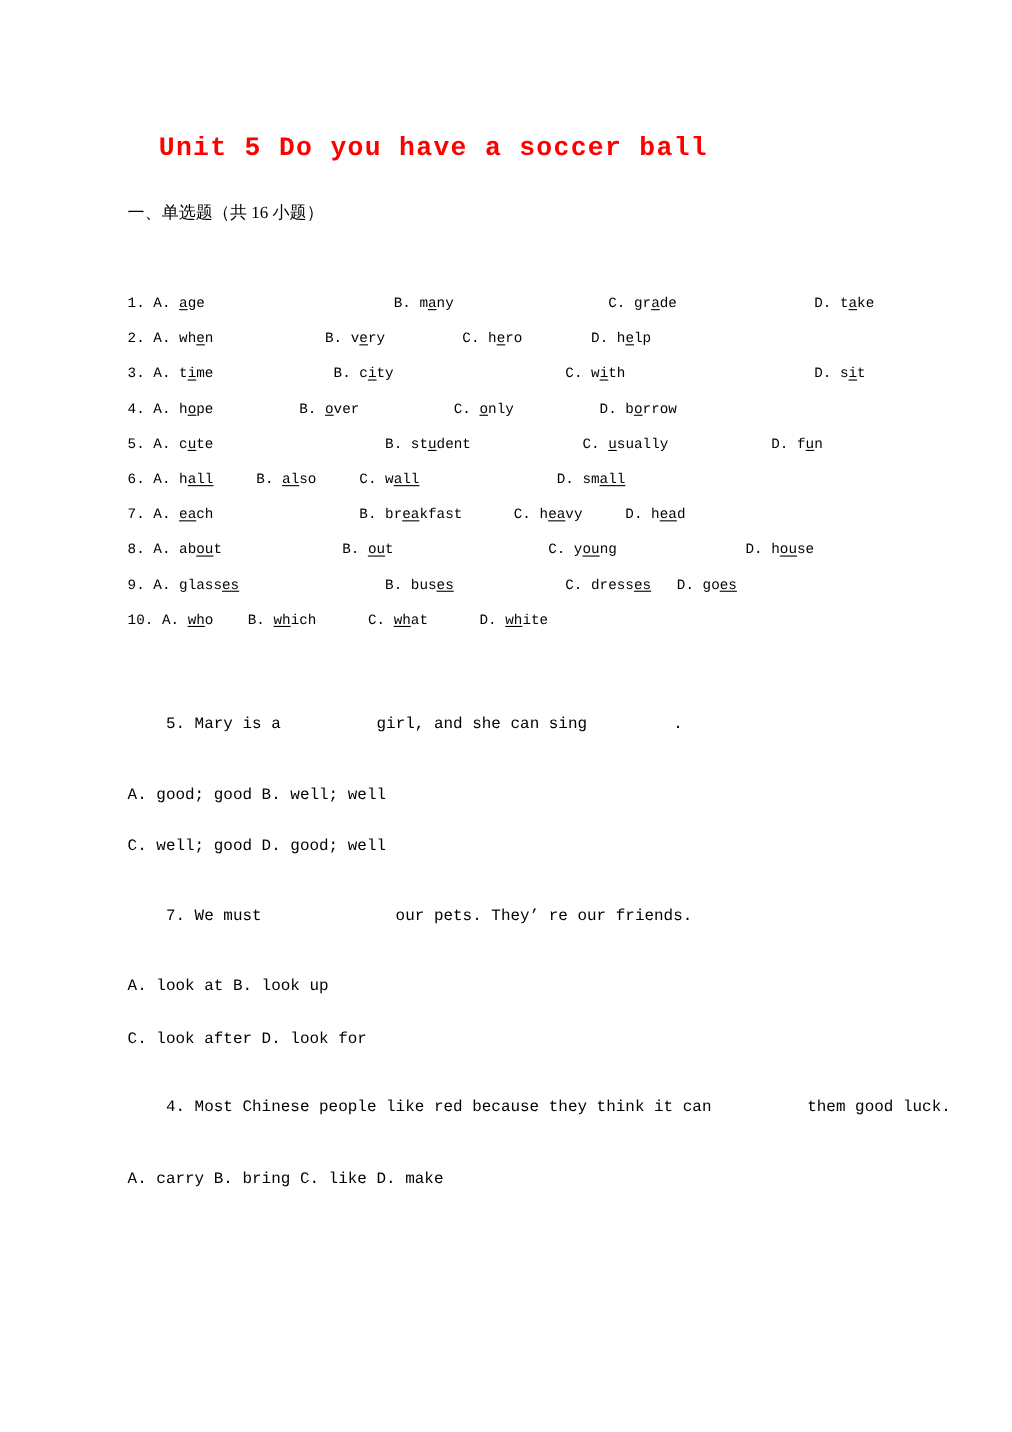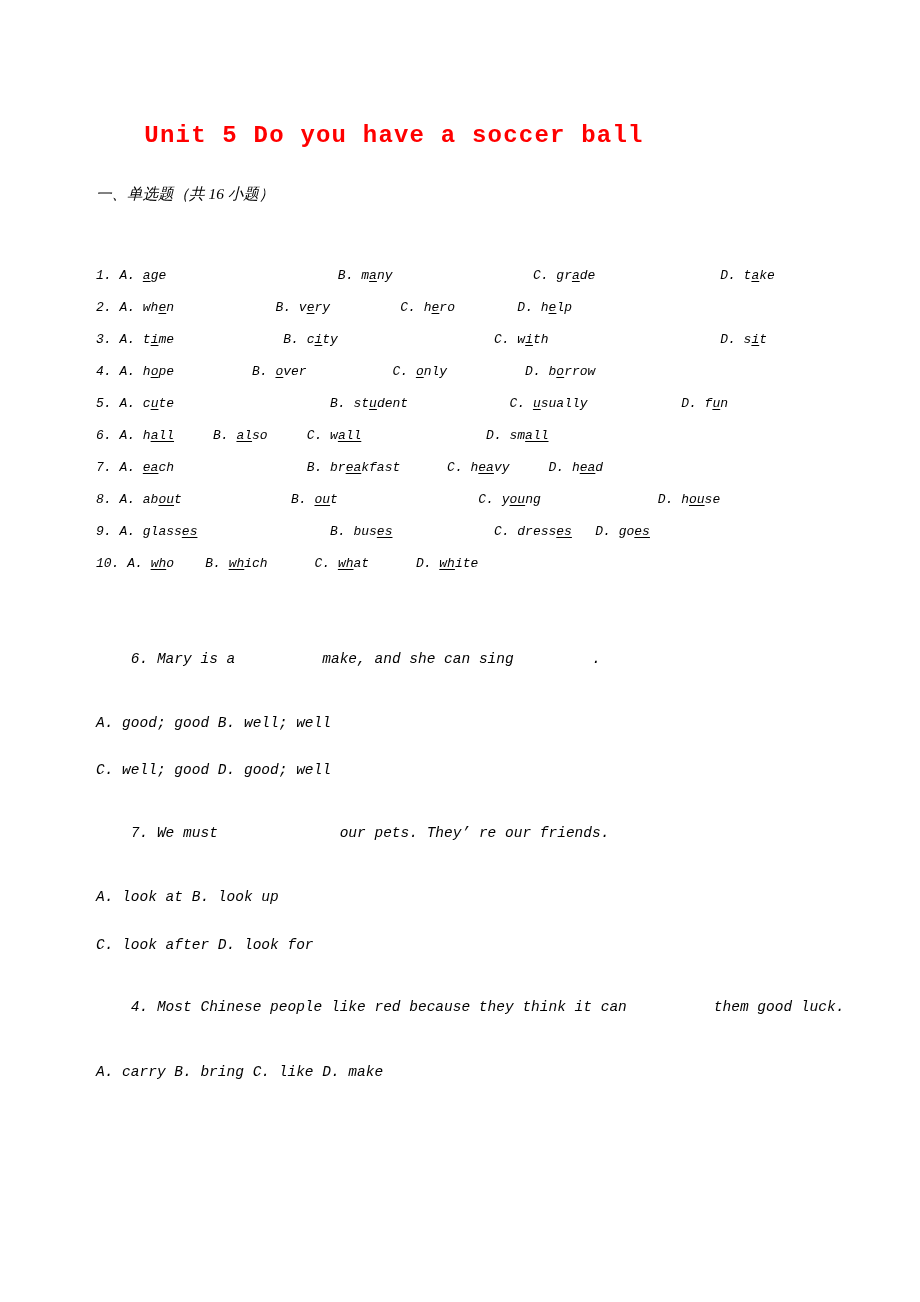--- a/index.html
+++ b/index.html
@@ -33,26 +33,25 @@
     font-weight: bold;
     color: #ff0000;
     letter-spacing: 1.2px;
     font-family: "Liberation Mono", "DejaVu Sans Mono", monospace;
     white-space: pre;
   }
 
   
   .line {
     position: absolute;
-    left: 96px;
+    left: 116px;
     white-space: pre;
     font-size: 14.5px;
     line-height: 1.0;
     font-family: "Liberation Mono", "DejaVu Sans Mono", monospace;
-    font-style: italic;
   }
 
   .cn {
     font-family: "Liberation Serif", "DejaVu Serif", serif;
     font-size: 15.5px;
     white-space: pre;
   }
 
   .section-head {
     top: 186px;
@@ -98,21 +97,21 @@
       <div class="line wordrow" style="top: 365px;"><span>4. </span><span><span>A. </span><span>h<u>o</u>pe</span></span><span style="display: inline-block; width: 10ch;"></span><span><span>B. </span><span><u>o</u>ver</span></span><span style="display: inline-block; width: 11ch;"></span><span><span>C. </span><span><u>o</u>nly</span></span><span style="display: inline-block; width: 10ch;"></span><span><span>D. </span><span>b<u>o</u>rrow</span></span></div>
       <div class="line wordrow" style="top: 397px;"><span>5. </span><span><span>A. </span><span>c<u>u</u>te</span></span><span style="display: inline-block; width: 20ch;"></span><span><span>B. </span><span>st<u>u</u>dent</span></span><span style="display: inline-block; width: 13ch;"></span><span><span>C. </span><span><u>u</u>sually</span></span><span style="display: inline-block; width: 12ch;"></span><span><span>D. </span><span>f<u>u</u>n</span></span></div>
       <div class="line wordrow" style="top: 429px;"><span>6. </span><span><span>A. </span><span>h<u>all</u></span></span><span style="display: inline-block; width: 5ch;"></span><span><span>B. </span><span><u>al</u>so</span></span><span style="display: inline-block; width: 5ch;"></span><span><span>C. </span><span>w<u>all</u></span></span><span style="display: inline-block; width: 16ch;"></span><span><span>D. </span><span>sm<u>all</u></span></span></div>
       <div class="line wordrow" style="top: 461px;"><span>7. </span><span><span>A. </span><span><u>ea</u>ch</span></span><span style="display: inline-block; width: 17ch;"></span><span><span>B. </span><span>br<u>ea</u>kfast</span></span><span style="display: inline-block; width: 6ch;"></span><span><span>C. </span><span>h<u>ea</u>vy</span></span><span style="display: inline-block; width: 5ch;"></span><span><span>D. </span><span>h<u>ea</u>d</span></span></div>
       <div class="line wordrow" style="top: 493px;"><span>8. </span><span><span>A. </span><span>ab<u>ou</u>t</span></span><span style="display: inline-block; width: 14ch;"></span><span><span>B. </span><span><u>ou</u>t</span></span><span style="display: inline-block; width: 18ch;"></span><span><span>C. </span><span>y<u>ou</u>ng</span></span><span style="display: inline-block; width: 15ch;"></span><span><span>D. </span><span>h<u>ou</u>se</span></span></div>
       <div class="line wordrow" style="top: 525px;"><span>9. </span><span><span>A. </span><span>glass<u>es</u></span></span><span style="display: inline-block; width: 17ch;"></span><span><span>B. </span><span>bus<u>es</u></span></span><span style="display: inline-block; width: 13ch;"></span><span><span>C. </span><span>dress<u>es</u></span></span><span style="display: inline-block; width: 3ch;"></span><span><span>D. </span><span>go<u>es</u></span></span></div>
       <div class="line wordrow" style="top: 557px;"><span>10. </span><span><span>A. </span><span><u>wh</u>o</span></span><span style="display: inline-block; width: 4ch;"></span><span><span>B. </span><span><u>wh</u>ich</span></span><span style="display: inline-block; width: 6ch;"></span><span><span>C. </span><span><u>wh</u>at</span></span><span style="display: inline-block; width: 6ch;"></span><span><span>D. </span><span><u>wh</u>ite</span></span></div>
     </div>
 
   <div class="line" style="top:637px;">
-    <span>6. Mary is a </span><span class="blank">________</span><span> make, and she can sing </span><span class="blank">________</span><span>.</span>
+    <span>5. Mary is a </span><span class="blank">________</span><span> girl, and she can sing </span><span class="blank">________</span><span>.</span>
   </div>
   <div class="line opts" style="top:716px;">A. good; good B. well; well</div>
   <div class="line opts" style="top:763px;">C. well; good D. good; well</div>
 
   <div class="line" style="top:811px;">
     <span>7. We must </span><span class="blank">____________</span><span> our pets. They’ re our friends.</span>
   </div>
   <div class="line opts" style="top:890px;">A. look at B. look up</div>
   <div class="line opts" style="top:938px;">C. look after D. look for</div>
 

